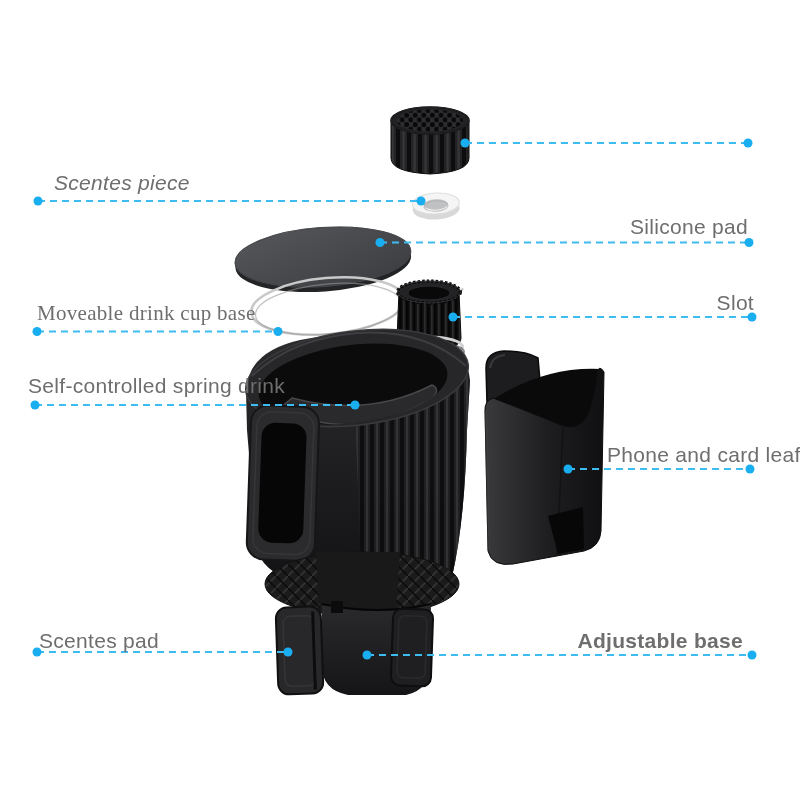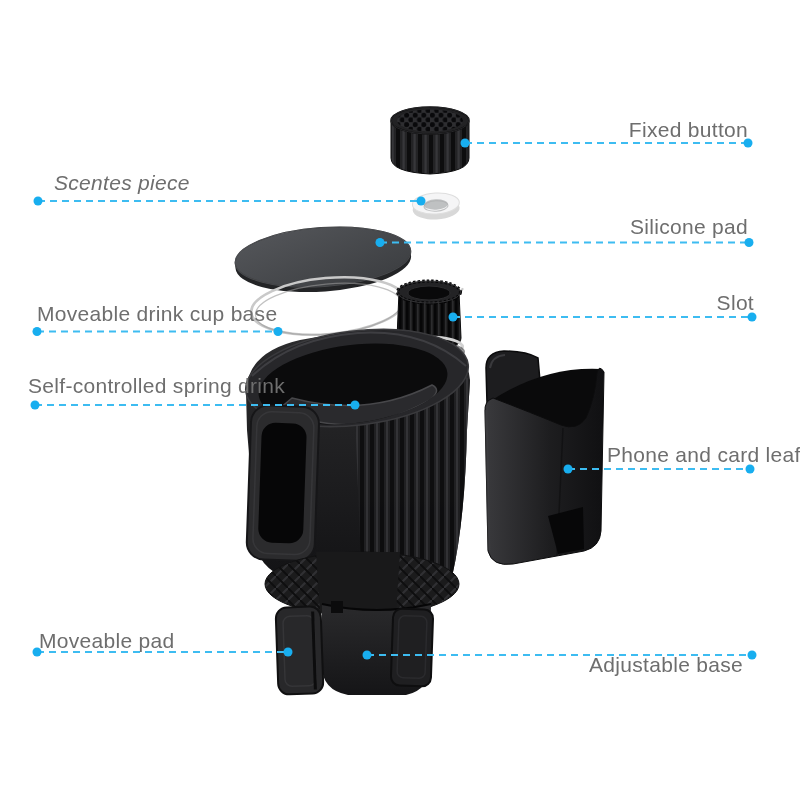--- a/index.html
+++ b/index.html
@@ -188,23 +188,22 @@
           <circle class="leader-dot" cx="288" cy="652" r="4.5"></circle>
       </g>
       <g>
         <line class="leader-line" x1="367" y1="655" x2="752" y2="655"></line>
         <circle class="leader-dot" cx="367" cy="655" r="4.5"></circle>
           <circle class="leader-dot" cx="752" cy="655" r="4.5"></circle>
       </g>
     </g>
   </svg>
 
-  <div class="label" style="top:117px;right:52px;">Fixed button</div>
   <div class="label" style="top:170px;left:54px;font-style:italic;">Scentes piece</div>
   <div class="label" style="top:214px;right:52px;">Silicone pad</div>
   <div class="label" style="top:290px;right:46px;">Slot</div>
-  <div class="label" style="top:301px;left:37px;">Moveable drink cup base</div>
+  <div class="label" style="top:301px;left:37px;font-family:Liberation Serif, serif;">Moveable drink cup base</div>
   <div class="label" style="top:373px;left:28px;">Self-controlled spring drink</div>
   <div class="label" style="top:442px;left:607px;">Phone and card leaf</div>
-  <div class="label" style="top:628px;left:39px;">Moveable pad</div>
-  <div class="label" style="top:652px;right:57px;">Adjustable base</div>
+  <div class="label" style="top:628px;left:39px;">Scentes pad</div>
+  <div class="label" style="top:628px;right:57px;font-weight:bold;">Adjustable base</div>
 
 </div>
 
 </body></html>

